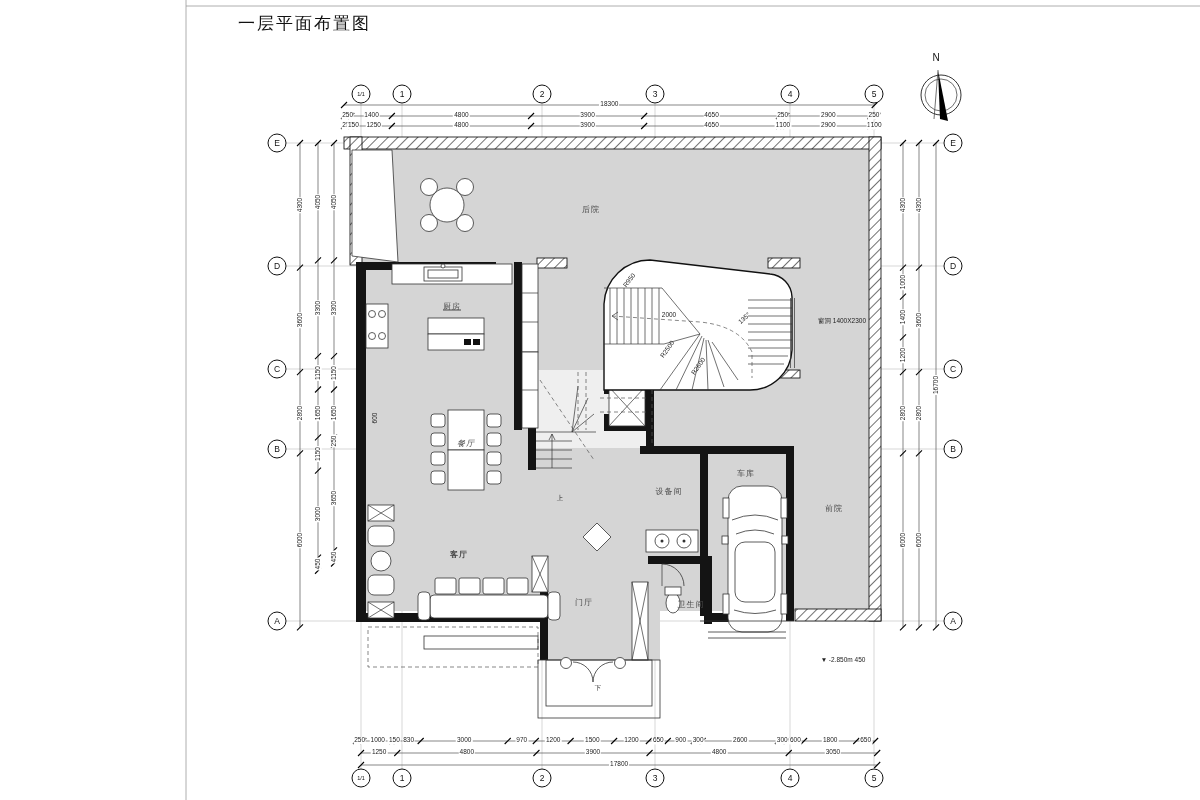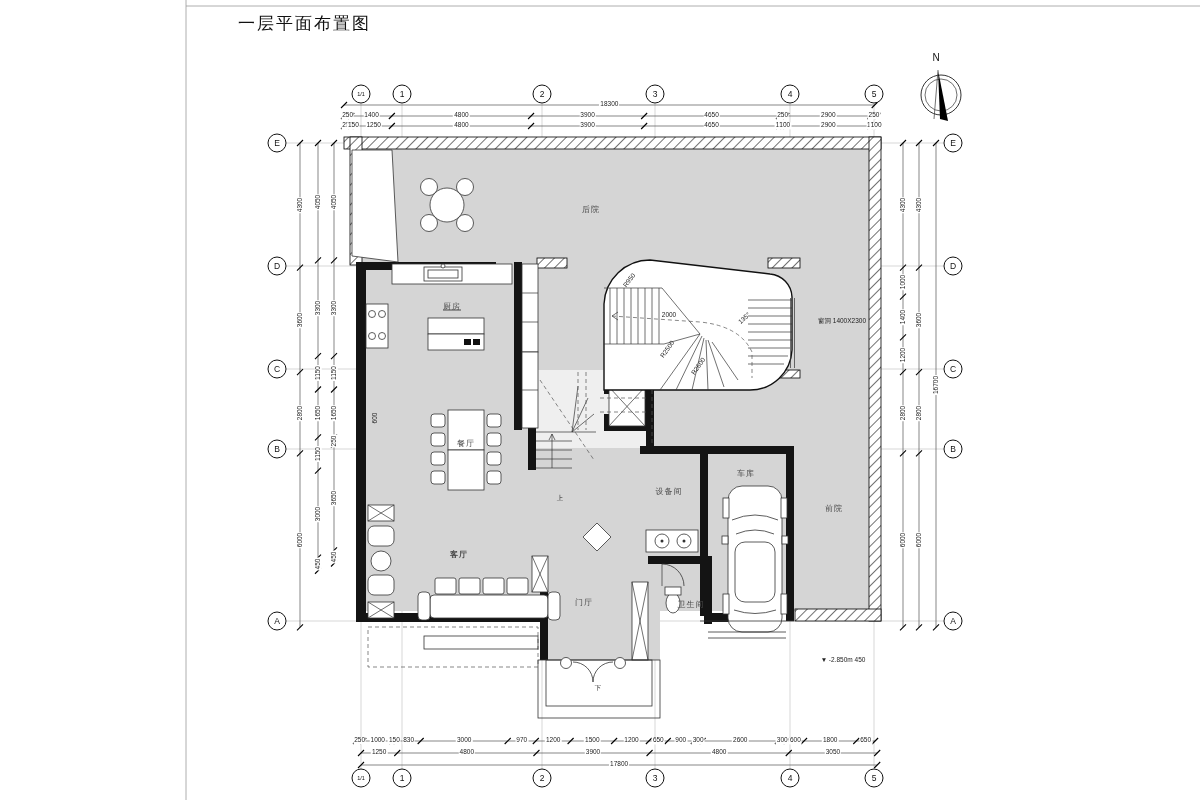--- a/index.html
+++ b/index.html
@@ -468,21 +468,21 @@
     <span class="dimnum-v" style="left: 903px; top: 354.7px;">1200</span>
     <span class="dimnum-v" style="left: 903px; top: 412.7px;">2800</span>
     <span class="dimnum-v" style="left: 903px; top: 540.3px;">6000</span>
     <span class="dimnum-v" style="left: 919px; top: 205.35px;">4300</span>
     <span class="dimnum-v" style="left: 919px; top: 319.9px;">3600</span>
     <span class="dimnum-v" style="left: 919px; top: 412.7px;">2800</span>
     <span class="dimnum-v" style="left: 919px; top: 540.3px;">6000</span>
     <span class="dimnum-v" style="left: 936px; top: 385.15px;">16700</span>
     <span class="room" style="left: 591px; top: 209px;">后院</span>
     <span class="room" style="left: 452px; top: 306px; text-decoration: underline;">厨房</span>
-    <span class="room" style="left: 466px; top: 443px;">餐厅</span>
+    <span class="room" style="left: 466px; top: 443px; font-style: italic;">餐厅</span>
     <span class="room" style="left: 459px; top: 554px; font-weight: bold;">客厅</span>
     <span class="room" style="left: 584px; top: 602px;">门厅</span>
     <span class="room" style="left: 669px; top: 491px;">设备间</span>
     <span class="room" style="left: 746px; top: 473px;">车库</span>
     <span class="room" style="left: 691px; top: 604px;">卫生间</span>
     <span class="room" style="left: 834px; top: 508px;">前院</span>
     <span class="anno" style="left: 629px; top: 280px; transform: translate(-50%, -50%) rotate(-52deg);">R950</span>
     <span class="anno" style="left: 669px; top: 314px;">2000</span>
     <span class="anno" style="left: 744px; top: 318px; transform: translate(-50%, -50%) rotate(-42deg);">135°</span>
     <span class="anno" style="left: 667px; top: 349px; transform: translate(-50%, -50%) rotate(-55deg);">R2500</span>

